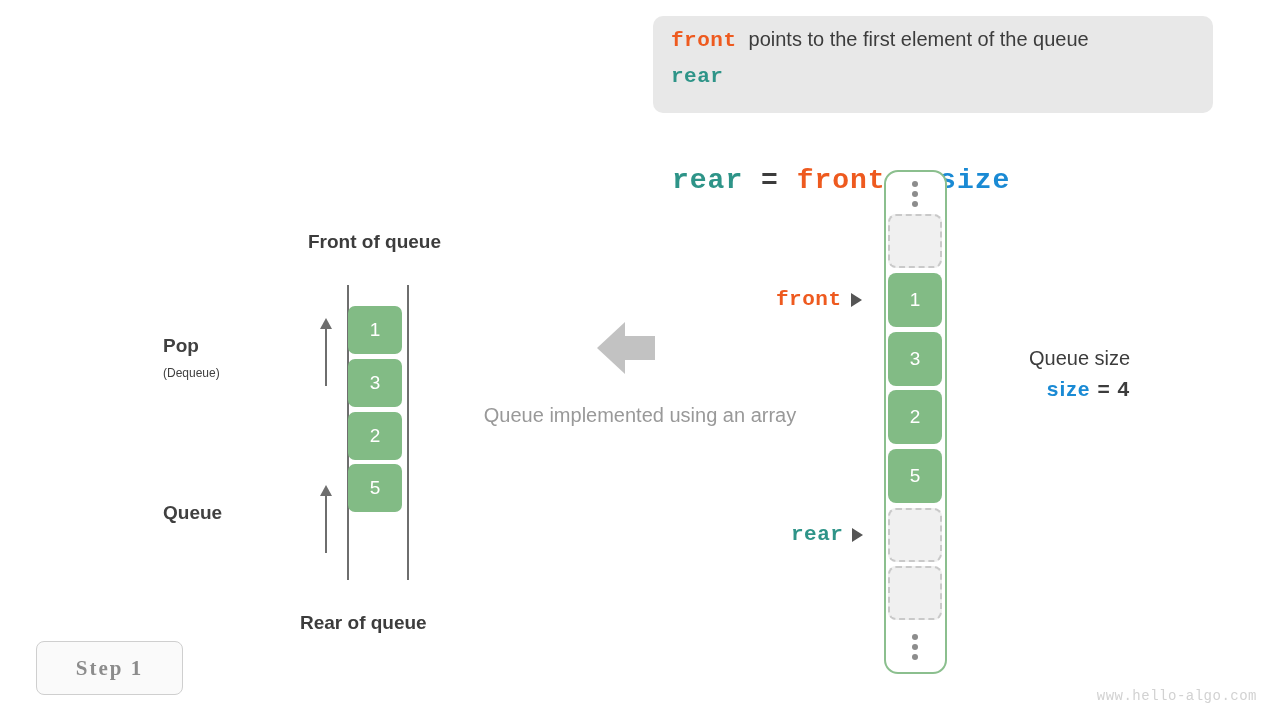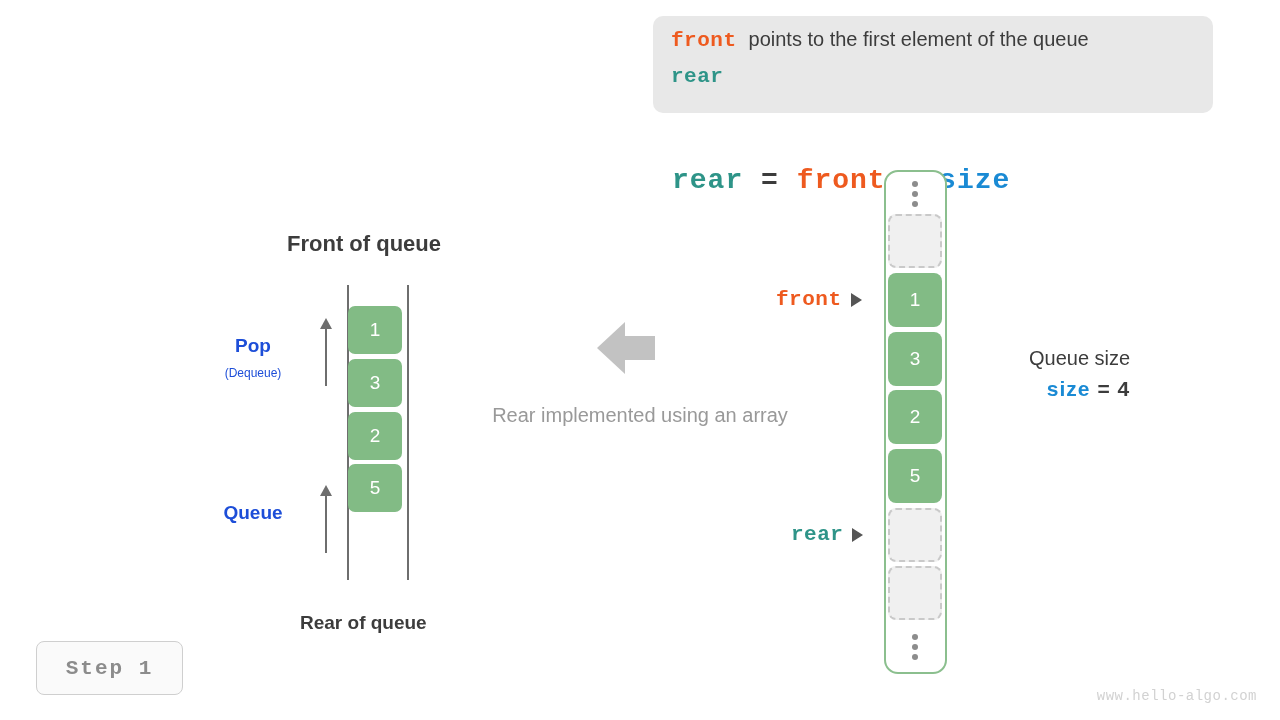--- a/index.html
+++ b/index.html
@@ -58,23 +58,23 @@
     font-size: 28px;
     letter-spacing: 1px;
     white-space: pre;
     margin-top: 44px;
   }
   #formula .op { color: #3c3c3c; }
 
   
   #front-of-queue {
     position: absolute;
-    left: 287px;
+    left: 308px;
     top: 231px;
-    font-size: 22px;
+    font-size: 19px;
     font-weight: bold;
     color: #3c3c3c;
     white-space: nowrap;
   }
   #rear-of-queue {
     position: absolute;
     left: 300px;
     top: 612px;
     font-size: 19px;
     font-weight: bold;
@@ -121,23 +121,23 @@
     left: 1px;
     top: 0;
     width: 0; height: 0;
     border-left: 6px solid transparent;
     border-right: 6px solid transparent;
     border-bottom: 11px solid #6e6e6e;
   }
 
   .op-label {
     position: absolute;
-    text-align: center;
+    text-align: left;
     width: 180px;
-    color: #1d4ed8;
+    color: #404040;
   }
   .op-label .op-title {
     font-size: 19px;
     font-weight: bold;
     line-height: 26px;
   }
   .op-label .op-sub {
     font-size: 12px;
     line-height: 28px;
   }
@@ -275,21 +275,21 @@
     left: 36px;
     top: 641px;
     width: 145px;
     height: 52px;
     border: 1px solid #cfcfcf;
     border-radius: 8px;
     background: #fafafa;
     display: flex;
     align-items: center;
     justify-content: center;
-    font-family: Liberation Mono, monospace;
+    font-family: Liberation Serif, serif;
     font-weight: bold;
     font-size: 21px;
     letter-spacing: 2px;
     color: #8c8c8c;
   }
 
   
   #watermark {
     position: absolute;
     right: 23px;
@@ -340,21 +340,21 @@
   <div class="shaft" style="height:59px"></div>
 </div>
 <div class="op-label" style="left:163px; top:500px">
   <div class="op-title">Queue</div>
 </div>
 
 <div id="center-arrow">
   <div class="a-head"></div>
   <div class="a-shaft"></div>
 </div>
-<div id="center-caption">Rear implemented using an array</div>
+<div id="center-caption">Queue implemented using an array</div>
 
 <div id="array-box"></div>
 
 <div class="dots" id="dots-top">
   <span></span>
     <span></span>
     <span></span>
 </div>
 
 <div class="arr-cell empty" style="top:214px"></div>

